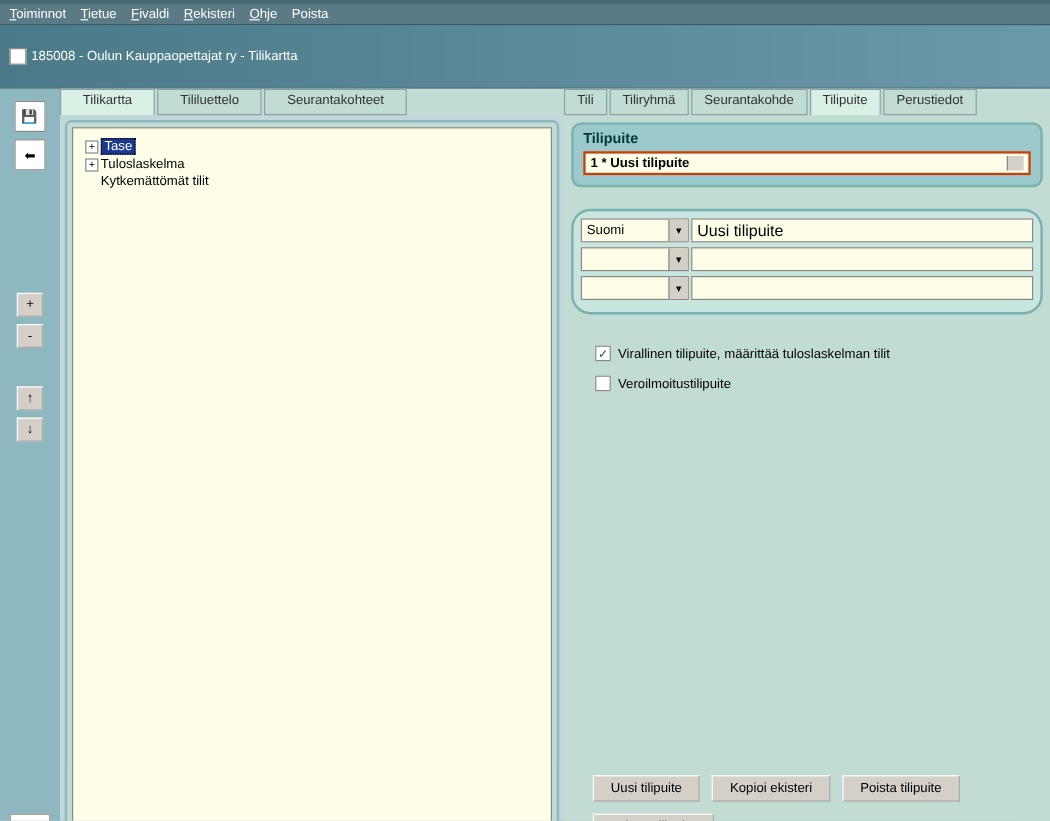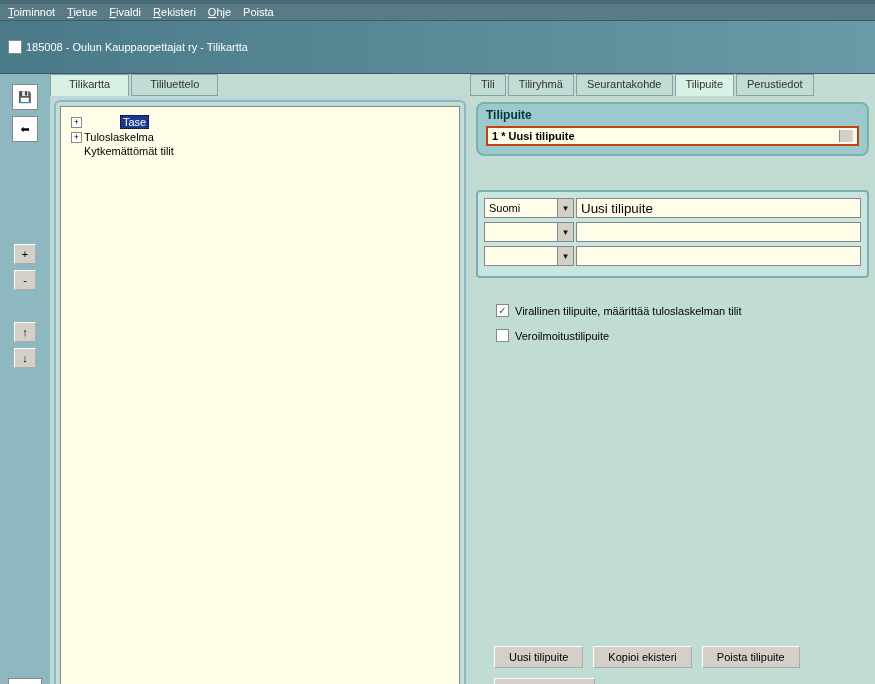--- a/index.html
+++ b/index.html
@@ -136,21 +136,20 @@
   align-items: center;
   justify-content: center;
   font-size: 9px;
   line-height: 1;
 }
 .tree-node.selected .tree-label {
   background: #1a3a8f;
   color: #fff;
   border: 1px dotted #000;
   padding: 0 2px;
-  margin-left: 36px;
 }
 .tree-node.noexp { margin-left: 19px; }
 .haku-row {
   display: flex;
   align-items: center;
   gap: 6px;
   padding: 4px;
   background: #c1dcd3;
 }
 .haku-input {
@@ -194,23 +193,23 @@
   border: 2px solid #c2410c;
   padding: 2px 4px;
   font-weight: bold;
   display: flex;
 }
 .name-field span:first-child { flex:1; }
 .name-field .chev {
   width: 14px; text-align:center; background:#d4d0c8; border-left:1px solid #888;
 }
 .lang-box {
-  margin-top: 34px;
+  margin-top: 18px;
   border: 2px solid #7ab0b0;
-  border-radius: 4px;
+  border-radius: 16px;
   background: #c9e5df;
   padding: 6px;
 }
 .lang-row {
   display: flex;
   gap: 2px;
   margin-bottom: 4px;
 }
 .combo {
   width: 90px;
@@ -315,20 +314,21 @@
           <polygon points="6,18 11,8 16,18" fill="#aaccee"></polygon>
         </svg>
     </div>
   </div>
 
   <div class="content">
     <div class="left-panel">
       <div class="left-tabs">
         <div class="tab active">Tilikartta</div>
         <div class="tab">Tililuettelo</div>
+        <div class="tab">Seurantakohteet</div>
       </div>
       <div class="tree-wrap">
         <div class="tree">
           <div class="tree-node selected">
             <span class="expander">+</span>
             <span class="tree-label">Tase</span>
           </div>
           <div class="tree-node">
             <span class="expander">+</span>
             <span>Tuloslaskelma</span>

